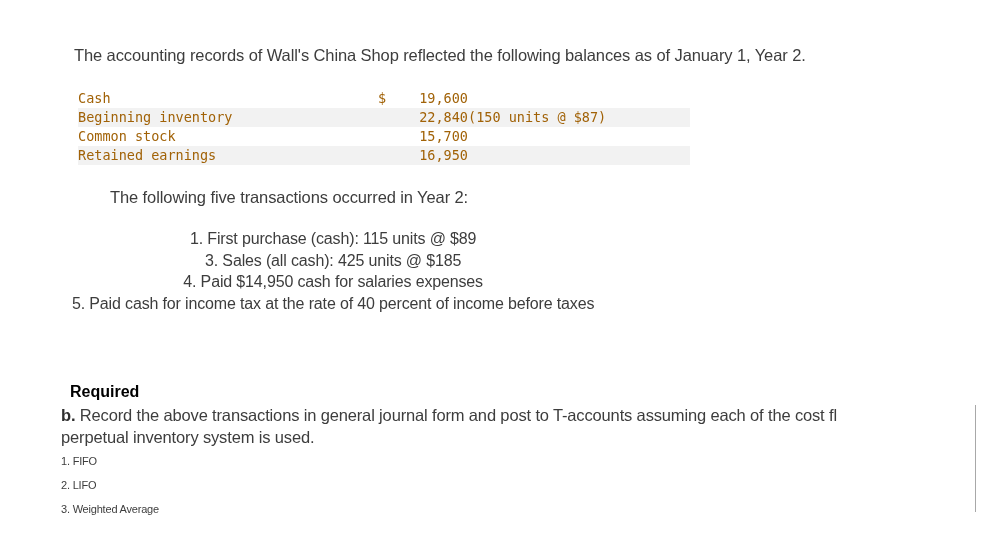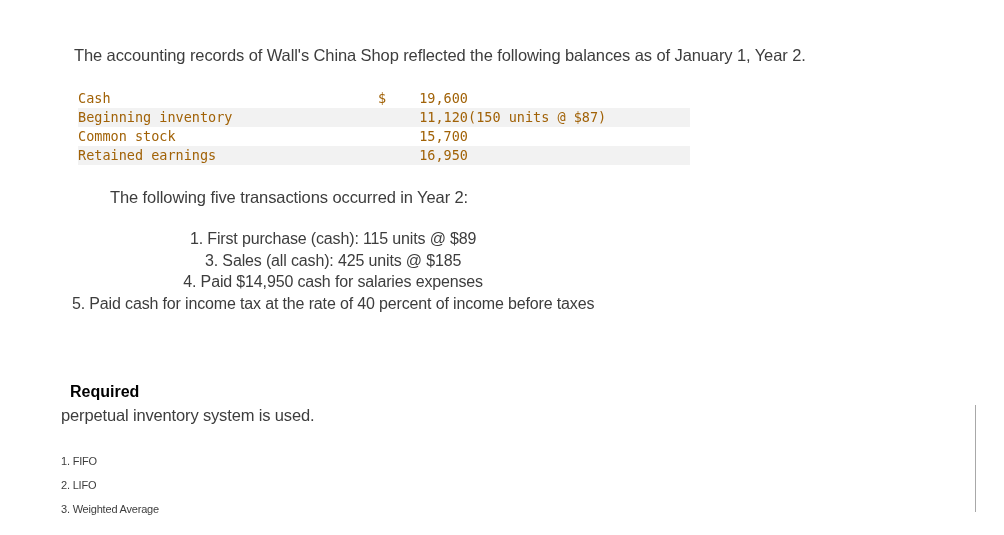--- a/index.html
+++ b/index.html
@@ -169,21 +169,21 @@
     <tbody>
       <tr class="">
         <td class="bal-label">Cash</td>
         <td class="bal-currency">$</td>
         <td class="bal-amount">19,600</td>
         <td class="bal-note"></td>
       </tr>
       <tr class="shaded">
         <td class="bal-label">Beginning inventory</td>
         <td class="bal-currency"></td>
-        <td class="bal-amount">11,120</td>
+        <td class="bal-amount">22,840</td>
         <td class="bal-note">(150 units @ $87)</td>
       </tr>
       <tr class="">
         <td class="bal-label">Common stock</td>
         <td class="bal-currency"></td>
         <td class="bal-amount">15,700</td>
         <td class="bal-note"></td>
       </tr>
       <tr class="shaded">
         <td class="bal-label">Retained earnings</td>
@@ -199,20 +199,21 @@
   <div class="txn-list">
     <div class="row">1. First purchase (cash): 115 units @ $89</div>
     <div class="row">3. Sales (all cash): 425 units @ $185</div>
     <div class="row">4. Paid $14,950 cash for salaries expenses</div>
     <div class="row">5. Paid cash for income tax at the rate of 40 percent of income before taxes</div>
   </div>
 
   <div class="required-head">Required</div>
 
   <div class="required-body">
+    <div class="b-line1"><b>b.</b><span> Record the above transactions in general journal form and post to T-accounts assuming each of the cost fl</span></div>
     <div class="b-line2">perpetual inventory system is used.</div>
   </div>
 
   <div class="methods">
     <div class="row">1. FIFO</div>
     <div class="row">2. LIFO</div>
     <div class="row">3. Weighted Average</div>
   </div>
 
   <div class="edge-marker"></div>

